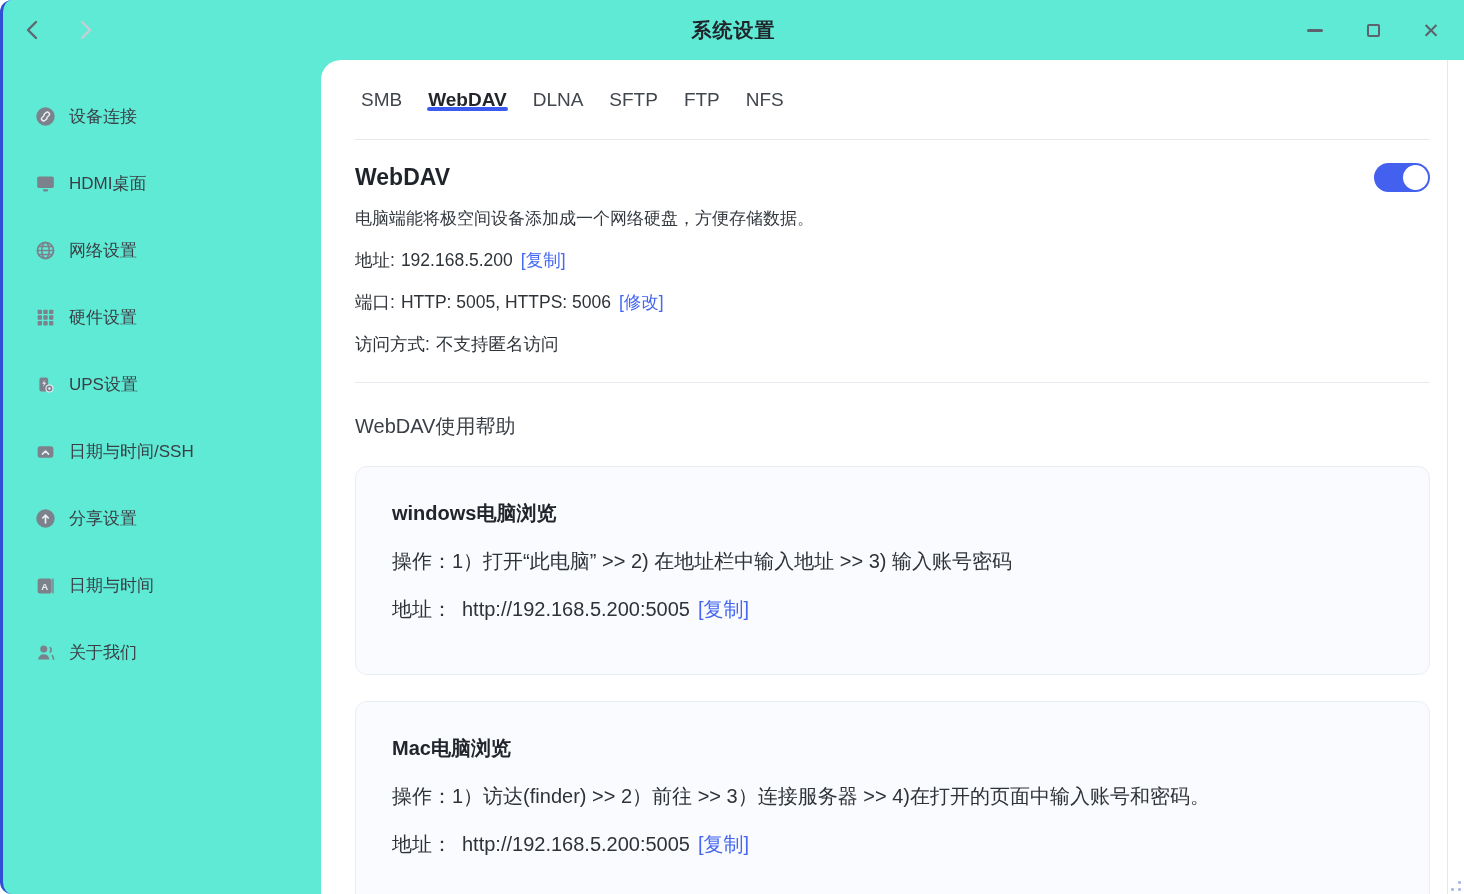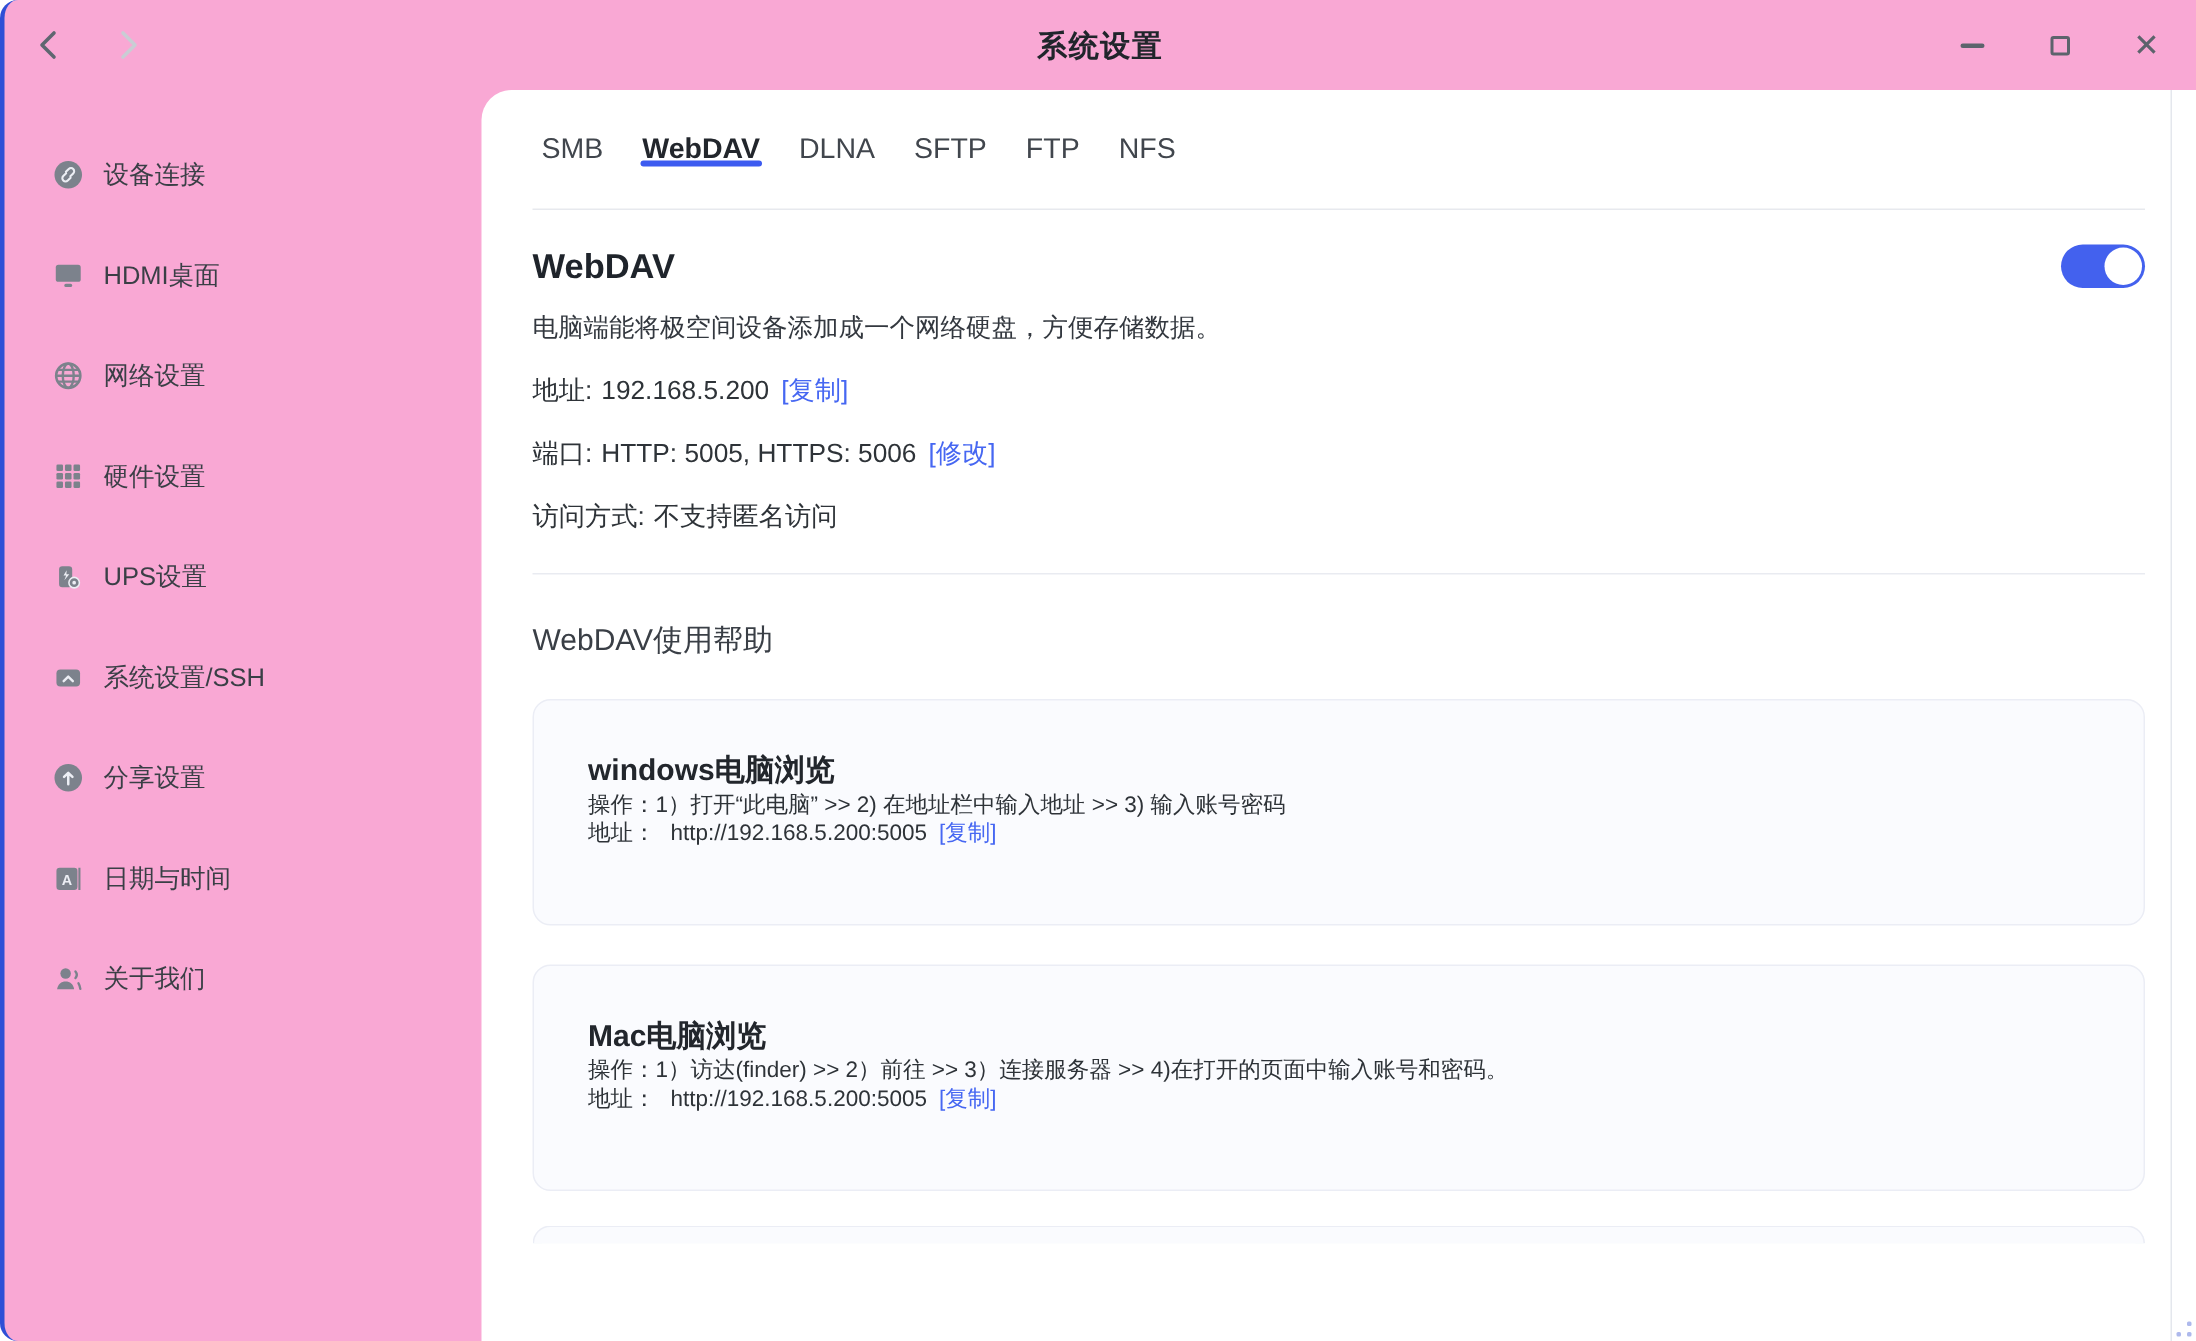--- a/index.html
+++ b/index.html
@@ -1,21 +1,21 @@
 <!DOCTYPE html>
 <html><head>
 <meta charset="utf-8">
 <style>
   * { margin:0; padding:0; box-sizing:border-box; }
   html,body { background:#fff; }
   body { font-family:"Liberation Sans","DejaVu Sans",sans-serif; }
 
   .window {
     position:relative; width:1464px; height:894px;
-    background:#f9a8d4; overflow:hidden;
+    background:#5eead4; overflow:hidden;
     border-left:3px solid #2F4FD6;
     border-top-left-radius:12px; border-bottom-left-radius:12px;
   }
 
   
   .titlebar { position:absolute; top:0; left:0; right:0; height:60px; }
   .nav-arrows { position:absolute; left:14px; top:0; height:60px; display:flex; align-items:center; gap:24px; }
   .nav-btn { width:30px; height:30px; display:flex; align-items:center; justify-content:center; cursor:pointer; }
   .win-title { position:absolute; left:0; right:0; top:0; height:60px; display:flex; align-items:center; justify-content:center;
     font-size:20px; font-weight:bold; color:#20252B; letter-spacing:1px; }
@@ -55,21 +55,21 @@
   .info-line { margin-top:18px; font-size:17.5px; color:#2E3338; }
   .info-line:first-of-type { margin-top:22px; }
   .info-label { margin-right:6px; }
   a.link { color:#4667F2; text-decoration:none; margin-left:8px; cursor:pointer; }
 
   .divider { height:1px; background:#E9EBF1; margin-top:26px; }
   .help-heading { margin-top:30px; font-size:20px; color:#3A3F46; }
 
   .help-card { margin-top:26px; background:#FAFBFE; border:1px solid #EBEDF5; border-radius:12px; padding:33px 36px 51px; }
   .card-title { font-size:20px; font-weight:bold; color:#22262C; }
-  .card-line { font-size:15px; color:#2E3338; }
+  .card-line { margin-top:21px; font-size:20px; color:#2E3338; }
   .card-line .addr-val { margin-left:10px; }
   .help-card.peek { height:12px; padding:0; border-bottom:none; border-radius:12px 12px 0 0; margin-top:23px; }
 
   .resize-grip { position:absolute; right:3px; bottom:3px; width:14px; height:14px; }
   .resize-grip i { position:absolute; width:3px; height:3px; background:#AEB9EC; border-radius:1px; }
   .resize-grip i:nth-child(1){ right:0; bottom:0; }
   .resize-grip i:nth-child(2){ right:7px; bottom:0; }
   .resize-grip i:nth-child(3){ right:0; bottom:7px; }
 
   svg { display:block; }
@@ -176,21 +176,21 @@
       <span class="side-label">UPS设置</span>
     </div>
 
     <div class="side-item">
       <span class="icon">
         <svg width="21" height="21" viewBox="0 0 24 24">
             <path d="M3 9a3 3 0 013-3h12a3 3 0 013 3v7a3 3 0 01-3 3H6a3 3 0 01-3-3z" fill="#7C828C"></path>
             <path d="M8.5 15l3.5-3.5 3.5 3.5" fill="none" stroke="#ECEEF4" stroke-width="1.8" stroke-linecap="round" stroke-linejoin="round"></path>
           </svg>
       </span>
-      <span class="side-label">系统设置/SSH</span>
+      <span class="side-label">日期与时间/SSH</span>
     </div>
 
     <div class="side-item">
       <span class="icon">
         <svg width="21" height="21" viewBox="0 0 24 24">
             <circle cx="12" cy="12" r="10.5" fill="#7C828C"></circle>
             <path d="M12 17v-8M8.8 11.4L12 8.2l3.2 3.2" fill="none" stroke="#ECEEF4" stroke-width="1.9" stroke-linecap="round" stroke-linejoin="round"></path>
           </svg>
       </span>
       <span class="side-label">分享设置</span>

